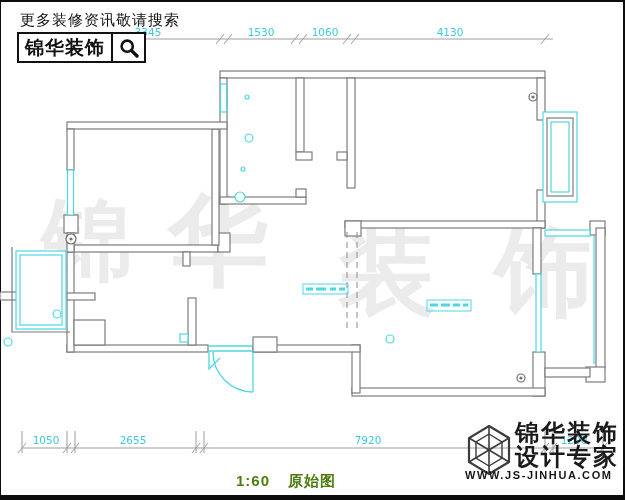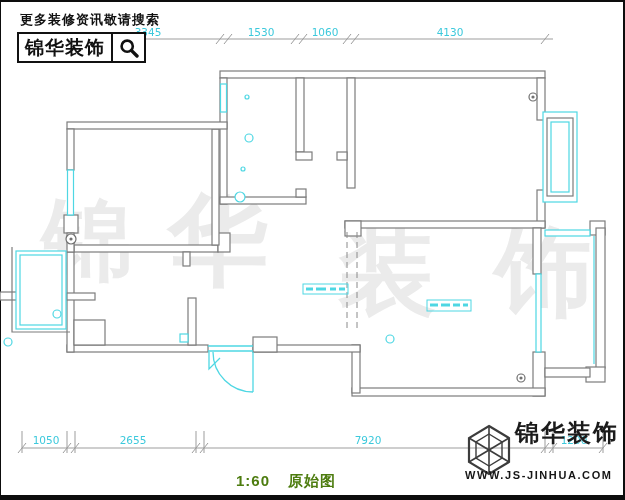--- a/index.html
+++ b/index.html
@@ -15,21 +15,21 @@
   .wm{position:absolute;color:#ebebeb;font-weight:bold;z-index:1;
       font-family:"Liberation Serif", serif;line-height:1;user-select:none;}
   .wm1{left:42px;top:196px;font-size:90px;}
   .wm2{left:168px;top:192px;font-size:100px;}
   .wm3{left:338px;top:222px;font-size:98px;}
   .wm4{left:495px;top:224px;font-size:98px;}
 
   svg.plan{position:absolute;left:0;top:0;z-index:2;}
 
   
-  .tagline{position:absolute;left:20px;top:11px;z-index:5;font-size:13px;font-weight:bold;
+  .tagline{position:absolute;left:20px;top:11px;z-index:5;font-size:15px;font-weight:normal;
            color:#111;letter-spacing:1px;}
   .brandbox{position:absolute;left:17px;top:32px;z-index:5;background:#fff;
             border:2px solid #111;display:flex;align-items:stretch;height:27px;}
   .brandbox .txt{font-size:19px;font-weight:bold;color:#111;padding:1px 6px 0 6px;
                  letter-spacing:1px;display:flex;align-items:center;}
   .brandbox .mag{border-left:2px solid #111;width:31px;display:flex;align-items:center;
                  justify-content:center;}
 
   
   .caption{position:absolute;left:236px;top:472px;z-index:5;color:#4d7c0f;
@@ -225,14 +225,15 @@
       <path d="M25,4 L45,16 L45,40 L25,52 L5,40 L5,16 Z"></path>
       <path d="M25,12 L38,20 L38,36 L25,44 L12,36 L12,20 Z" stroke-width="1.4"></path>
       <line x1="25" y1="4" x2="25" y2="52" stroke-width="1.6"></line>
       <line x1="5" y1="16" x2="45" y2="40" stroke-width="1.6"></line>
       <line x1="45" y1="16" x2="5" y2="40" stroke-width="1.6"></line>
     </g>
   </svg>
 </div>
 <div class="logo-text">
   <div>锦华装饰</div>
+  <div>设计专家</div>
 </div>
 <div class="logo-url">WWW.JS-JINHUA.COM</div>
 
 </body></html>

